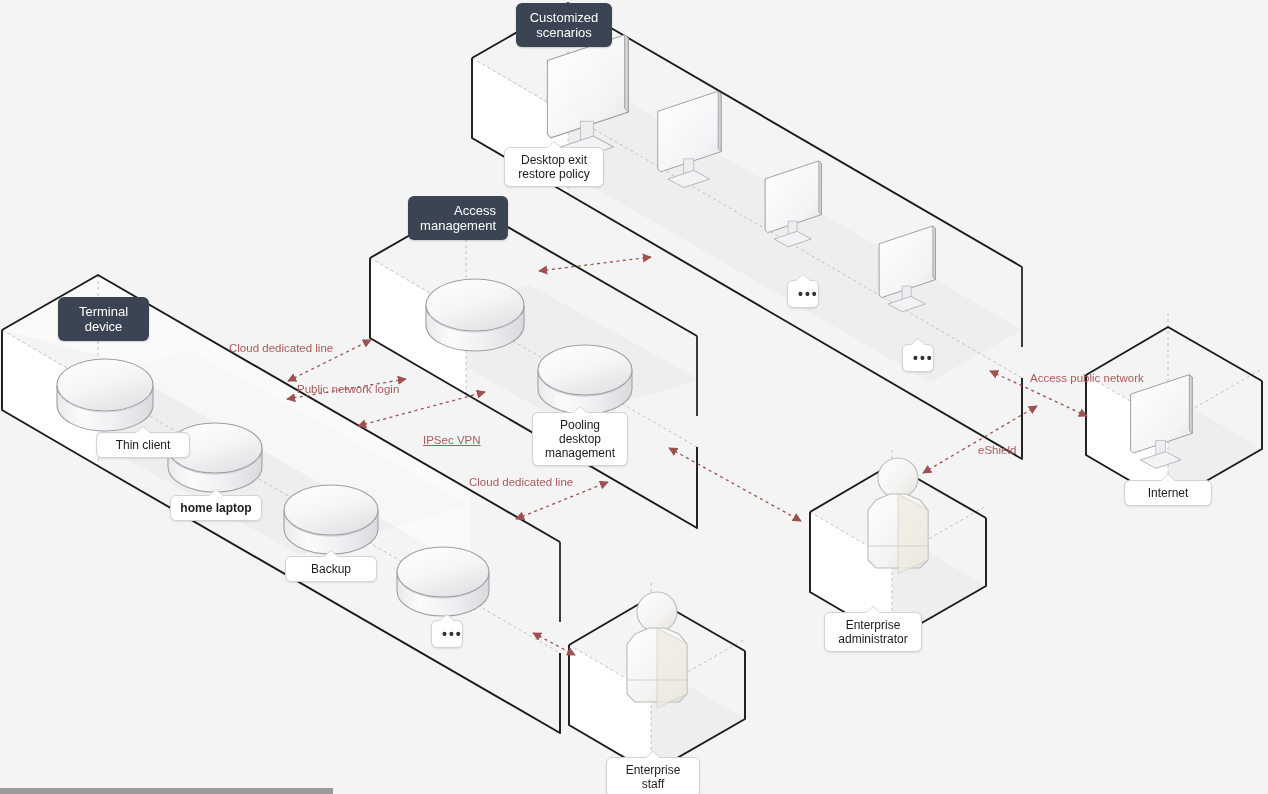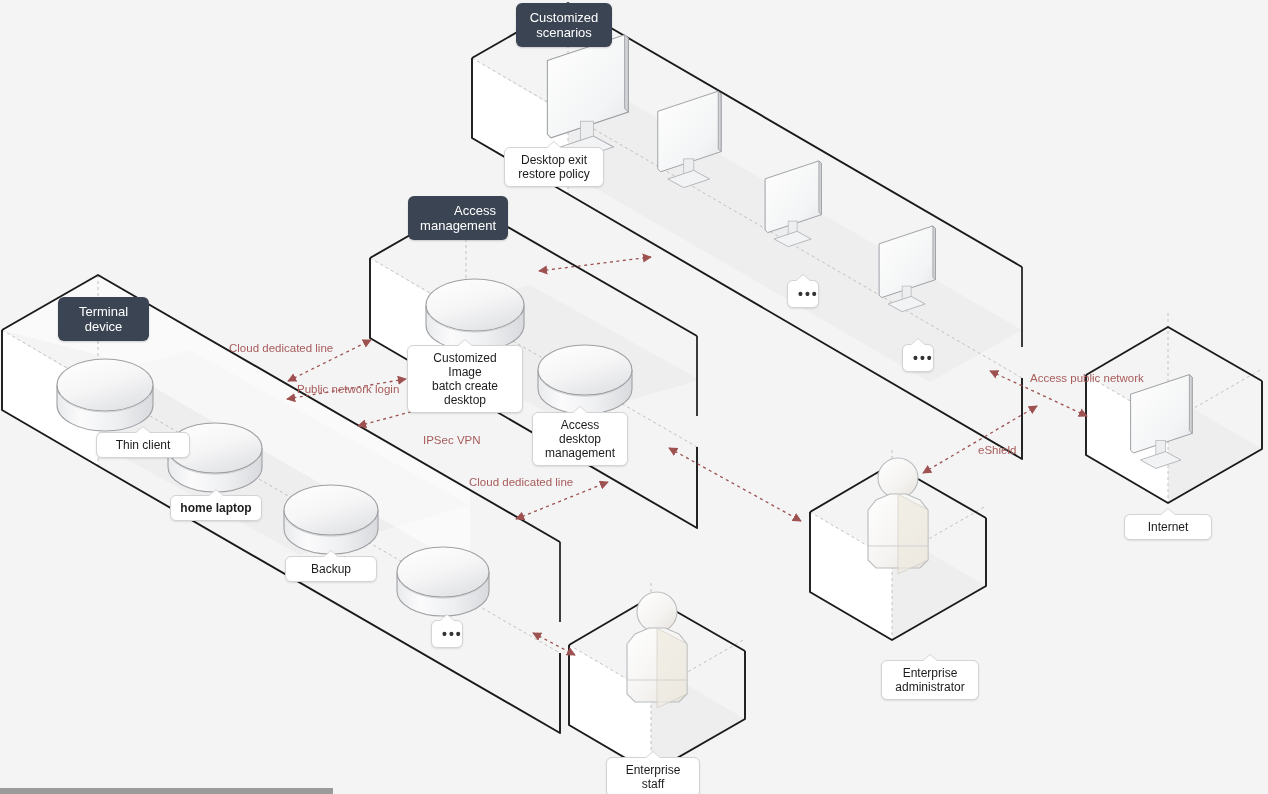--- a/index.html
+++ b/index.html
@@ -312,38 +312,36 @@
   <div class="zone-chip" style="left:408px;top:196px;width:76px;text-align:right;">Access
 management</div>
   <div class="zone-chip" style="left:58px;top:271px;width:67px;margin-top:26px;">Terminal
 device</div>
 
   <div class="tag" style="left:504px;top:147px;width:80px;">Desktop exit
 restore policy</div>
   <div class="tag dots" style="left:787px;top:280px;width:10px;">•••</div>
   <div class="tag dots" style="left:902px;top:344px;width:10px;">•••</div>
 
-  <div class="tag" style="left:407px;top:345px;width:96px;">Customized Image
-batch create desktop</div>
-  <div class="tag" style="left:532px;top:412px;width:76px;">Access desktop
+  <div class="tag" style="left:532px;top:412px;width:76px;">Pooling desktop
 management</div>
 
   <div class="tag" style="left:56px;top:432px;width:74px;margin-left:40px;">Thin client</div>
   <div class="tag" style="left:170px;top:495px;width:72px;font-weight:bold;">home laptop</div>
   <div class="tag" style="left:285px;top:556px;width:72px;">Backup</div>
   <div class="tag dots" style="left:431px;top:620px;width:10px;">•••</div>
 
-  <div class="tag" style="left:881px;top:612px;width:78px;margin-top:48px;">Enterprise
+  <div class="tag" style="left:824px;top:612px;width:78px;">Enterprise
 administrator</div>
   <div class="tag" style="left:606px;top:757px;width:74px;">Enterprise staff</div>
-  <div class="tag" style="left:1124px;top:514px;width:68px;">Internet</div>
+  <div class="tag" style="left:1124px;top:480px;width:68px;">Internet</div>
 
   <div class="link-label" style="left:229px;top:342px;">Cloud dedicated line</div>
   <div class="link-label" style="left:297px;top:383px;">Public network login</div>
-  <div class="link-label" style="left:423px;top:434px;">IPSec VPN</div>
+  <div class="link-label" style="left:423px;top:434px;text-decoration:underline;">IPSec VPN</div>
   <div class="link-label" style="left:469px;top:476px;">Cloud dedicated line</div>
   <div class="link-label" style="left:1030px;top:372px;">Access public network</div>
   <div class="link-label" style="left:978px;top:444px;">eShield</div>
 
   <div id="hscroll-track"></div>
   <div id="hscroll" style="width: 333px;"></div>
 
 </div>
 
 </body></html>

